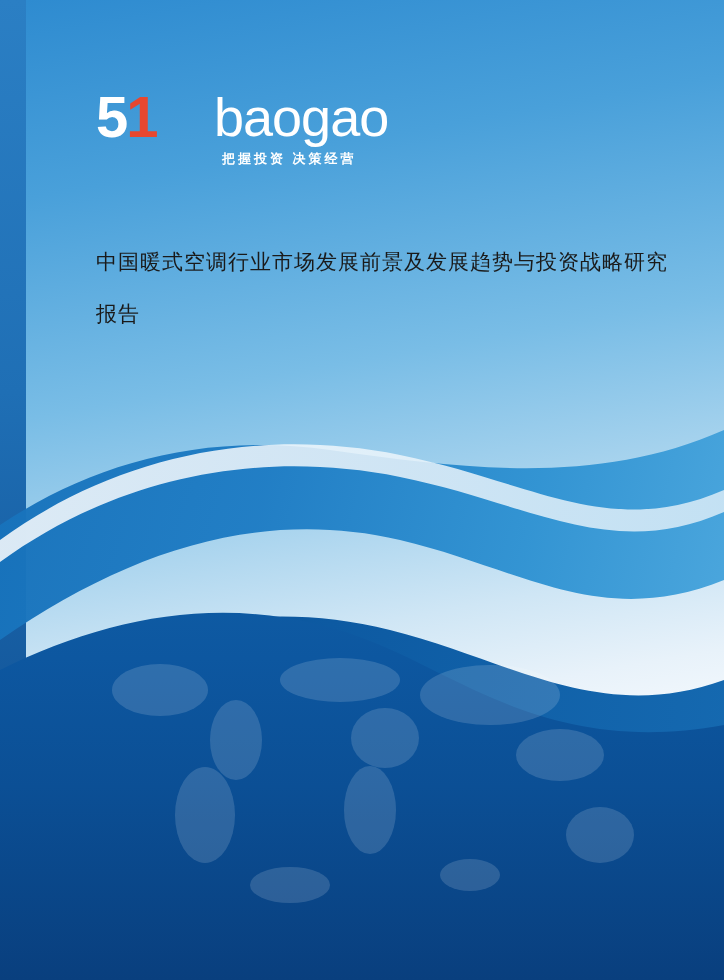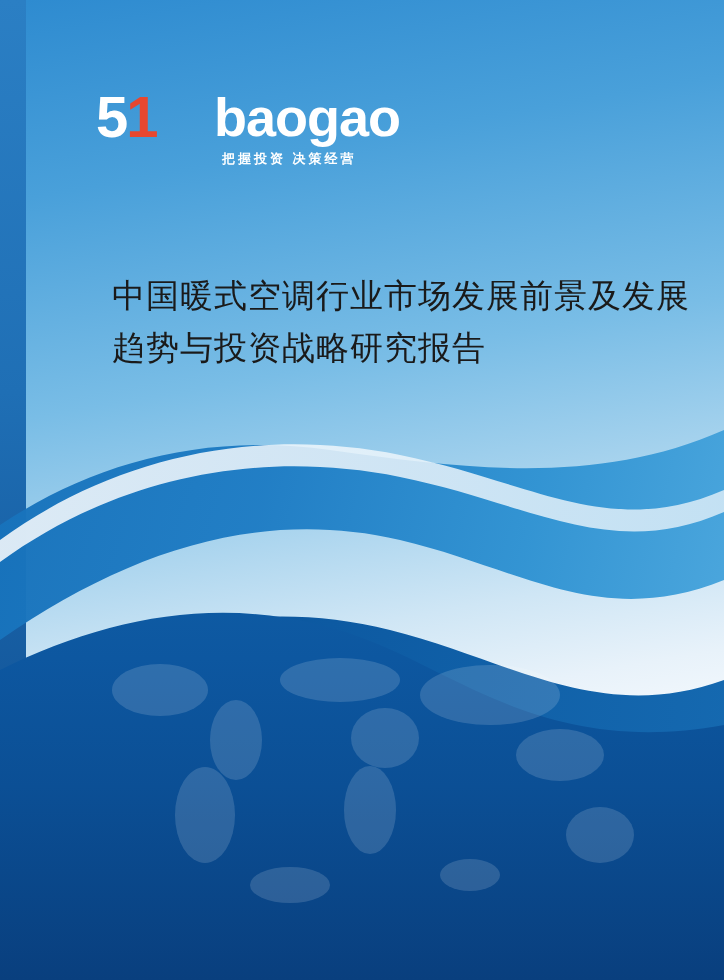--- a/index.html
+++ b/index.html
@@ -120,46 +120,45 @@
   }
   .logo-mark .digit-1 {
     color: #e8472f;
   }
   .logo-word {
     position: absolute;
     left: 118px;
     top: 0;
     font-size: 54px;
     line-height: 58px;
-    font-weight: bold;
+    font-weight: normal;
     color: #ffffff;
     letter-spacing: -1px;
   }
   .logo-sub {
     position: absolute;
     left: 126px;
     top: 62px;
     font-size: 13px;
     color: #ffffff;
     letter-spacing: 3px;
     font-weight: bold;
   }
 
   
   .title {
     position: absolute;
-    left: 112px;
+    left: 96px;
     top: 236px;
     width: 580px;
-    font-size: 33px;
+    font-size: 21px;
     line-height: 52px;
     color: #1a1a1a;
     font-weight: normal;
     letter-spacing: 1px;
-    margin-top: 34px;
   }
 </style>
 </head>
 <body>
 
 <div class="cover">
 
   <div class="left-bar"></div>
   <div class="sky"></div>
 

